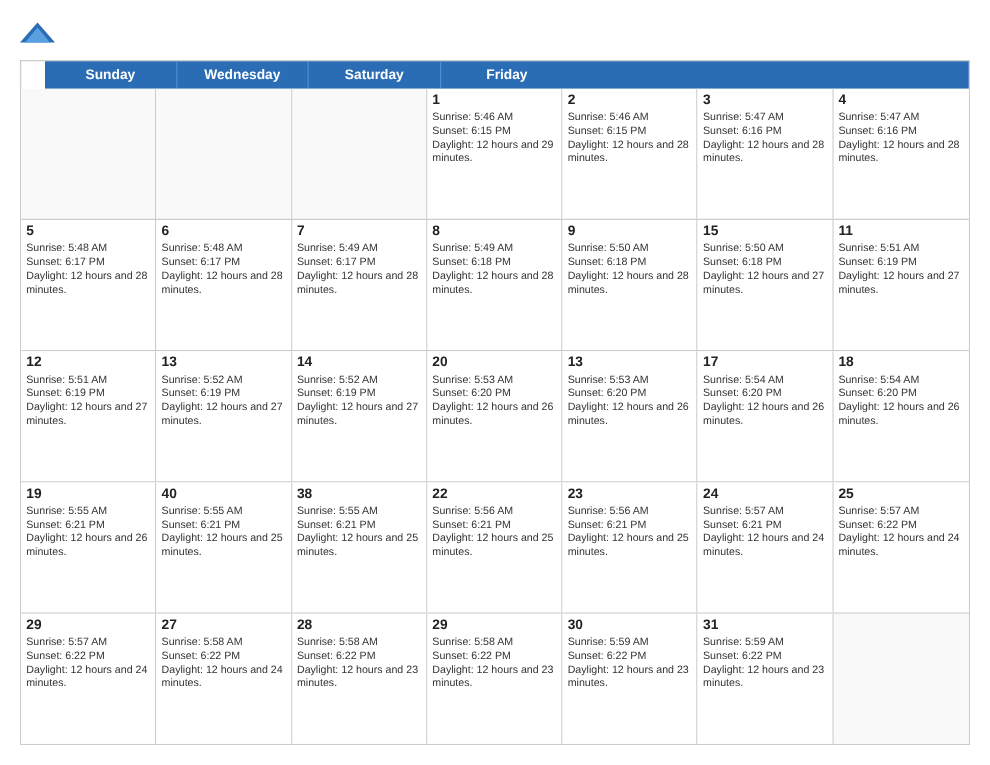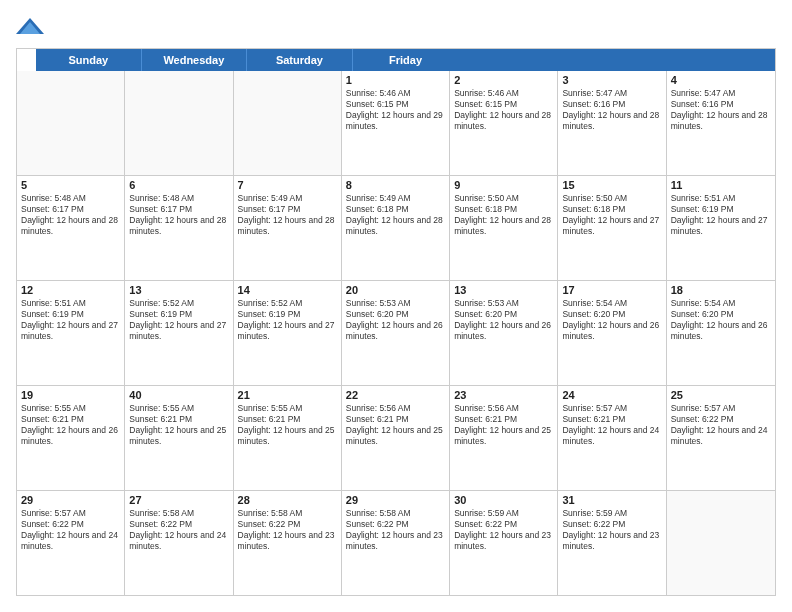--- a/index.html
+++ b/index.html
@@ -223,21 +223,21 @@
         <div class="week">
           <div class="day-cell">
             <div class="day-number">19</div>
             <div class="day-info">Sunrise: 5:55 AM<br>Sunset: 6:21 PM<br>Daylight: 12 hours and 26 minutes.</div>
           </div>
           <div class="day-cell">
             <div class="day-number">40</div>
             <div class="day-info">Sunrise: 5:55 AM<br>Sunset: 6:21 PM<br>Daylight: 12 hours and 25 minutes.</div>
           </div>
           <div class="day-cell">
-            <div class="day-number">21</div>
+            <div class="day-number">38</div>
             <div class="day-info">Sunrise: 5:55 AM<br>Sunset: 6:21 PM<br>Daylight: 12 hours and 25 minutes.</div>
           </div>
           <div class="day-cell">
             <div class="day-number">22</div>
             <div class="day-info">Sunrise: 5:56 AM<br>Sunset: 6:21 PM<br>Daylight: 12 hours and 25 minutes.</div>
           </div>
           <div class="day-cell">
             <div class="day-number">23</div>
             <div class="day-info">Sunrise: 5:56 AM<br>Sunset: 6:21 PM<br>Daylight: 12 hours and 25 minutes.</div>
           </div>

